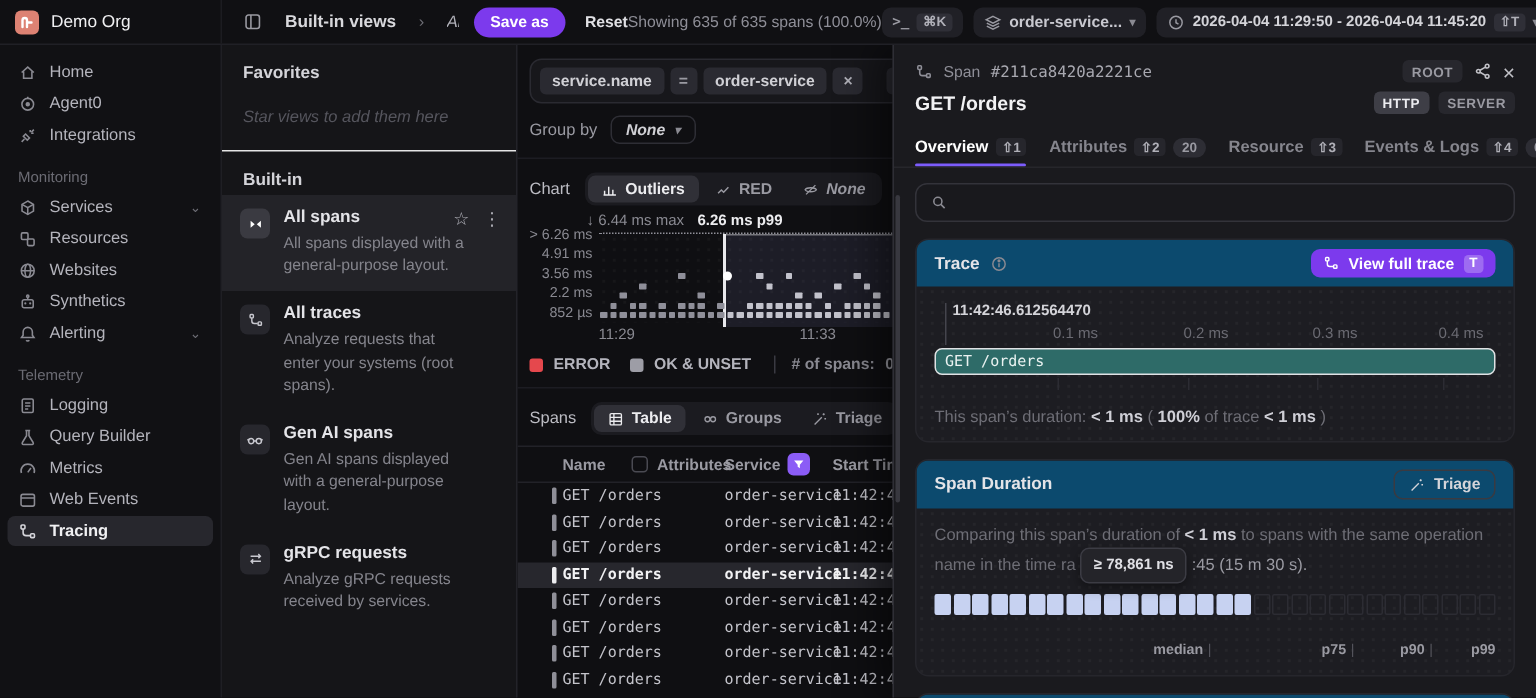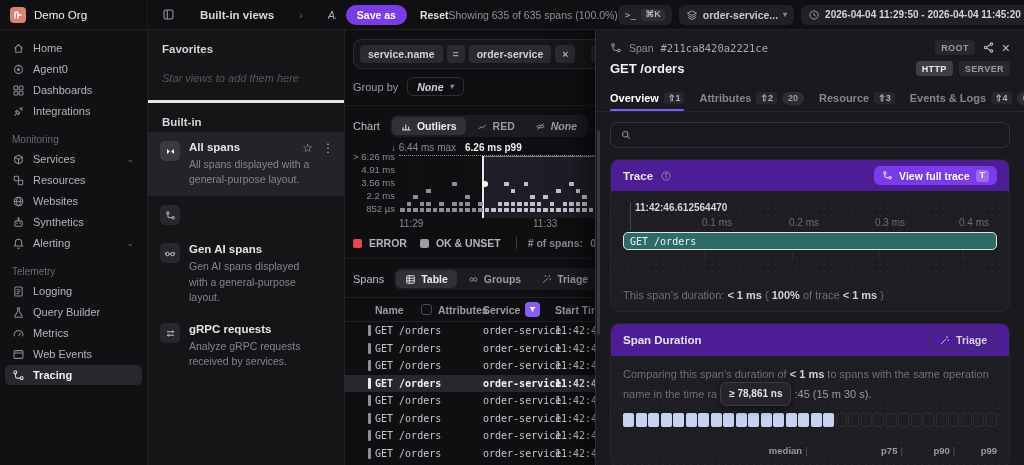--- a/index.html
+++ b/index.html
@@ -8,21 +8,21 @@
 svg{display:block}
 i{font-style:normal}
 
 
 .topbar{position:absolute;left:0;top:0;right:0;height:30px;background:#101013;
   border-bottom:1px solid #202026;display:flex;align-items:center;z-index:30}
 .logo-wrap{width:148px;flex:none;display:flex;align-items:center;gap:8px;padding-left:10px;
   align-self:stretch;border-right:1px solid #1c1c21}
 .logo{width:16px;height:16px;border-radius:4px;background:#dd8273;display:flex;align-items:center;justify-content:center}
 .org{font-weight:400;font-size:11.5px;color:#f0f0f2;white-space:nowrap}
-.crumb{display:flex;align-items:center;gap:25px;padding-left:14px;color:#d8d8dc;white-space:nowrap}
+.crumb{display:flex;align-items:center;gap:15px;padding-left:14px;color:#d8d8dc;white-space:nowrap}
 .crumb-label{font-weight:600;font-size:11.5px}
 .crumb-sep{color:#6e6e76;font-size:11px}
 .crumb-cur{font-style:italic;color:#b0b0b8;max-width:8px;overflow:hidden;white-space:nowrap;display:inline-block}
 .btn-saveas{margin-left:10px;background:#7c3aed;color:#fff;font-weight:700;font-size:10.5px;
   border-radius:12px;padding:4px 11px;border:none;white-space:nowrap}
 .btn-reset{margin-left:13px;color:#e0e0e4;font-weight:600;font-size:10.5px;white-space:nowrap}
 .showing{margin-left:0;color:#8f8f98;font-size:10.5px;white-space:nowrap}
 .tb-right{margin-left:auto;display:flex;align-items:center;gap:7px;padding-right:8px}
 .chip{background:#202026;border-radius:6px;height:20px;display:flex;align-items:center;gap:5px;
   padding:0 7px;color:#c8c8cf;font-size:10.5px;font-weight:600;white-space:nowrap}
@@ -41,21 +41,21 @@
 .nav-item svg{flex:none;color:#8a8a92}
 .nav-item .chev{margin-left:auto;color:#6e6e76;font-size:9px}
 .nav-item.active{background:#27272d;color:#f0f0f2;font-weight:600}
 .nav-item.active svg{color:#d6d6db}
 .sec-label{color:#6b6b73;font-size:10px;margin:13px 0 4px 12px}
 
 
 .views{position:absolute;left:148px;top:30px;bottom:0;width:197px;background:#151518;
   border-right:1px solid #232329;z-index:5;overflow:hidden}
 .views-h{font-size:11.5px;font-weight:600;color:#d4d4d9;padding:13px 14px 4px}
-.fav-empty{font-style:italic;color:#55555d;padding:13px 14px 16px;font-size:11px;border-bottom:3px solid #e5e5e5}
+.fav-empty{font-style:italic;color:#55555d;padding:13px 14px 16px;font-size:11px;border-bottom:1px solid #e5e5e5}
 .view-item{padding:9px 12px;display:flex;gap:9px;position:relative}
 .view-item.active{background:#232328}
 .vi-icon{width:20px;height:20px;border-radius:5px;background:#27272d;color:#c8c8cf;
   display:flex;align-items:center;justify-content:center;flex:none}
 .view-item.active .vi-icon{background:#3a3a41;color:#fff}
 .vi-title{font-size:11.5px;font-weight:600;color:#e4e4e8;margin-bottom:4px}
 .vi-desc{font-size:10.5px;color:#84848c;line-height:1.45;width:126px}
 .vi-actions{position:absolute;right:10px;top:9px;color:#b0b0b8;display:flex;gap:9px;font-size:12px}
 
 
@@ -129,38 +129,38 @@
   height:27px;overflow:hidden;align-items:center}
 .dtab{display:flex;align-items:center;gap:5px;color:#85858d;font-size:11px;font-weight:600;
   position:relative;white-space:nowrap;height:100%}
 .dtab .kcap{background:#26262c}
 .cnt{background:#2d2d34;border-radius:8px;padding:1.5px 6px;font-size:9px;font-weight:700;color:#9a9aa2}
 .dtab.active{color:#fff}
 .dtab.active::after{content:"";position:absolute;left:0;right:0;bottom:0;height:2px;background:#7c5cfc;border-radius:2px}
 .search{margin:10px 14px 11px;height:26px;border:1px solid #33333a;border-radius:8px;
   display:flex;align-items:center;padding:0 9px;color:#8a8a92;background:#19191d}
 .card{margin:0 14px 11px;background:#1d1d22;border:1px solid #26262c;border-radius:9px;overflow:hidden}
-.card-h{background:#4c1d95;padding:6px 12px;display:flex;align-items:center;gap:7px}
+.card-h{background:#0c4a6e;padding:6px 12px;display:flex;align-items:center;gap:7px}
 .card-h .t{font-size:11.5px;font-weight:700;color:#e4e4e8}
 .btn-vft{margin-left:auto;background:#7c3aed;border-radius:6px;color:#fff;display:flex;gap:6px;
   align-items:center;padding:3.5px 8px;font-size:10.5px;font-weight:700;white-space:nowrap}
 .btn-vft .kcap{background:rgba(255,255,255,.25);color:#fff}
 .btn-triage{margin-left:auto;border:1px solid #3a3a41;border-radius:6px;color:#d4d4d9;display:flex;
   gap:6px;align-items:center;padding:3px 9px;font-size:10.5px;font-weight:700}
 .card-b{padding:10px 12px;
   background-image:radial-gradient(rgba(255,255,255,.035) 1px,transparent 1px);background-size:7px 7px}
 .tl{position:relative;height:31px}
 .tl-line{position:absolute;left:7px;top:1px;bottom:2px;width:1px;background:#45454d}
 .tl-start{position:absolute;left:12px;top:1px;font-size:10px;font-weight:700;color:#d4d4d9}
 .tl-tick{position:absolute;top:16px;font-size:10px;color:#6b6b73}
 .tbar{height:18px;background:#2e6b68;border:1.5px solid #dfe2e4;border-radius:5px;display:flex;
   align-items:center;padding:0 6px;font-family:"DejaVu Sans Mono",monospace;font-size:10px;color:#eaf2f1}
 .tgrid{position:relative;height:9px;margin-top:2px}
 .tgrid i{position:absolute;top:0;width:1px;height:8px;background:#2c2c33}
-.d-note{margin-top:28px;color:#6e6e76;font-size:11px}
+.d-note{margin-top:11px;color:#6e6e76;font-size:11px}
 .d-note b{color:#cfcfd6;font-weight:700}
 .sd-text{color:#6e6e76;font-size:11px;line-height:1.55}
 .sd-text b{color:#cfcfd6}
 .tail{color:#9a9aa2}
 .tooltip{display:inline-flex;background:#242429;border:1px solid #3c3c44;border-radius:6px;
   padding:3px 8px;font-size:10px;font-weight:700;color:#e0e0e5;margin:0 3px;
   box-shadow:0 3px 8px rgba(0,0,0,.4);position:relative;top:-1px}
 .histo{display:flex;gap:1.5px;margin-top:6px;height:14px}
 .hcell{flex:1;border:1px solid #2c2c33;border-radius:1.5px}
 .hcell.filled{background:#c7d2f1;border-color:#c7d2f1}
@@ -234,29 +234,20 @@
   <div class="nav-item">
     <svg width="13" height="13" viewBox="0 0 16 16" fill="none" stroke="currentColor" stroke-width="1.3">
         <circle cx="8" cy="8" r="4.8"></circle>
         <circle cx="8" cy="8" r="1.2" fill="currentColor"></circle>
         <path d="M8 1.8v1.5"></path>
       </svg>
     <span>Agent0</span>
   </div>
   <div class="nav-item">
     <svg width="13" height="13" viewBox="0 0 16 16" fill="none" stroke="currentColor" stroke-width="1.3">
-        <rect x="2.5" y="2.5" width="4.6" height="4.6" rx="1"></rect>
-        <rect x="8.9" y="2.5" width="4.6" height="4.6" rx="1"></rect>
-        <rect x="2.5" y="8.9" width="4.6" height="4.6" rx="1"></rect>
-        <rect x="8.9" y="8.9" width="4.6" height="4.6" rx="1"></rect>
-      </svg>
-    <span>Dashboards</span>
-  </div>
-  <div class="nav-item">
-    <svg width="13" height="13" viewBox="0 0 16 16" fill="none" stroke="currentColor" stroke-width="1.3">
         <path d="M3 13l2.3-2.3M6.2 6.6l3.2 3.2-1.8 1.8-3.2-3.2zM10 3.2v2M12.8 6h-2M11 5l2-2"></path>
       </svg>
     <span>Integrations</span>
   </div>
 
   <div class="sec-label">Monitoring</div>
   <div class="nav-item">
     <svg width="13" height="13" viewBox="0 0 16 16" fill="none" stroke="currentColor" stroke-width="1.3">
         <path d="M8 2.5 12.7 5.2v5.6L8 13.5 3.3 10.8V5.2z"></path>
         <path d="M3.3 5.2 8 7.9l4.7-2.7M8 7.9v5.6"></path>
@@ -356,20 +347,24 @@
   </div>
 
   <div class="view-item">
     <span class="vi-icon">
       <svg width="11" height="11" viewBox="0 0 16 16" fill="none" stroke="currentColor" stroke-width="1.4">
           <path d="M4.2 5.5v3.3a2.4 2.4 0 0 0 2.4 2.4h3.3"></path>
           <rect x="2.5" y="2.5" width="3.2" height="3.2" rx="0.8"></rect>
           <rect x="10.3" y="9.6" width="3.2" height="3.2" rx="0.8"></rect>
         </svg>
     </span>
+    <div>
+      <div class="vi-title">All traces</div>
+      <div class="vi-desc">Analyze requests that enter your systems (root spans).</div>
+    </div>
   </div>
 
 
   <div class="view-item">
     <span class="vi-icon">
       <svg width="12" height="12" viewBox="0 0 16 16" fill="none" stroke="currentColor" stroke-width="1.3">
           <circle cx="4.6" cy="9.4" r="2.3"></circle>
           <circle cx="11.4" cy="9.4" r="2.3"></circle>
           <path d="M6.9 9.4h2.2M2.3 9.4 1.6 7.6M13.7 9.4l.7-1.8"></path>
         </svg>

